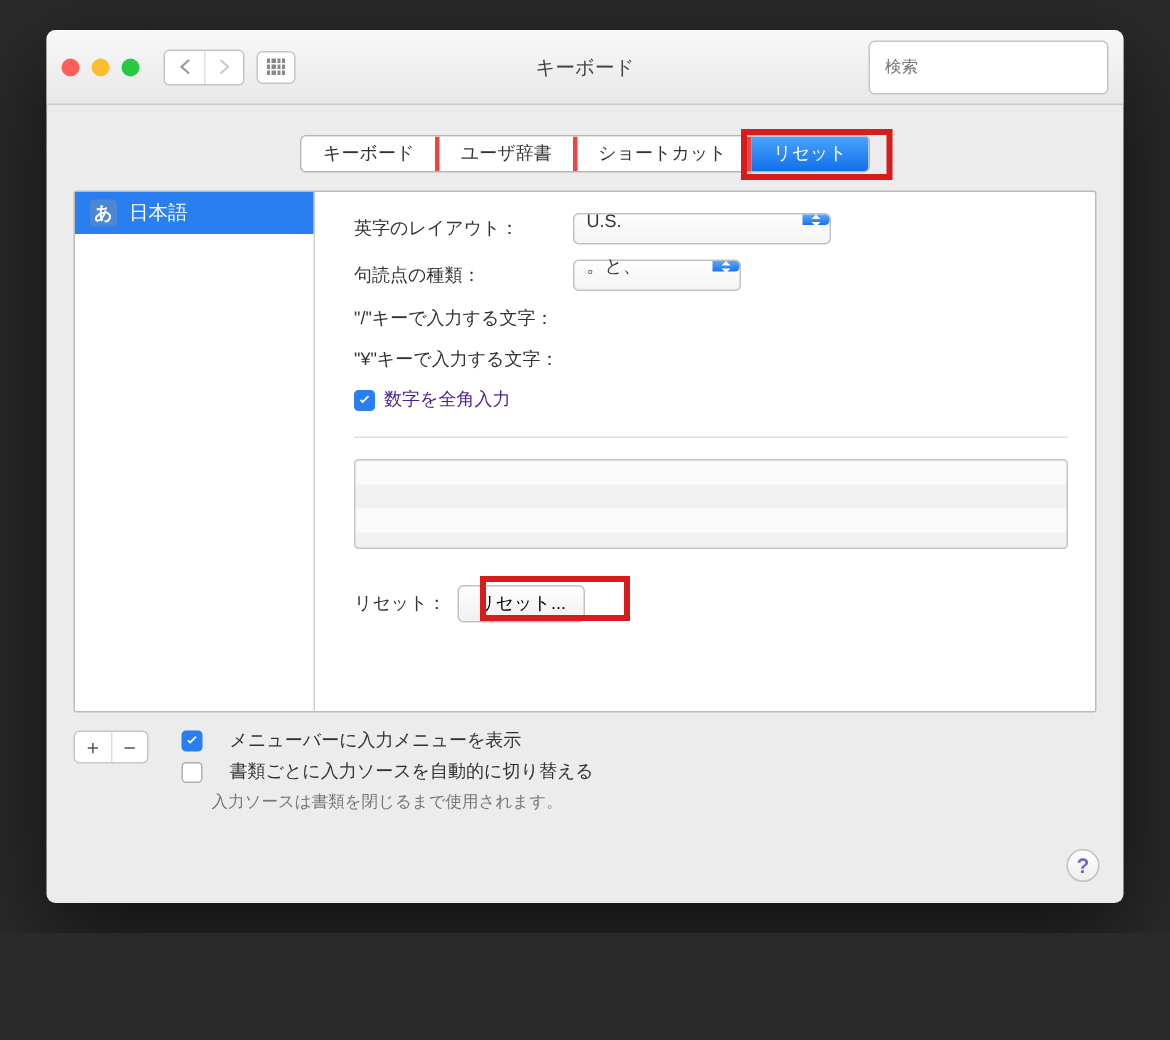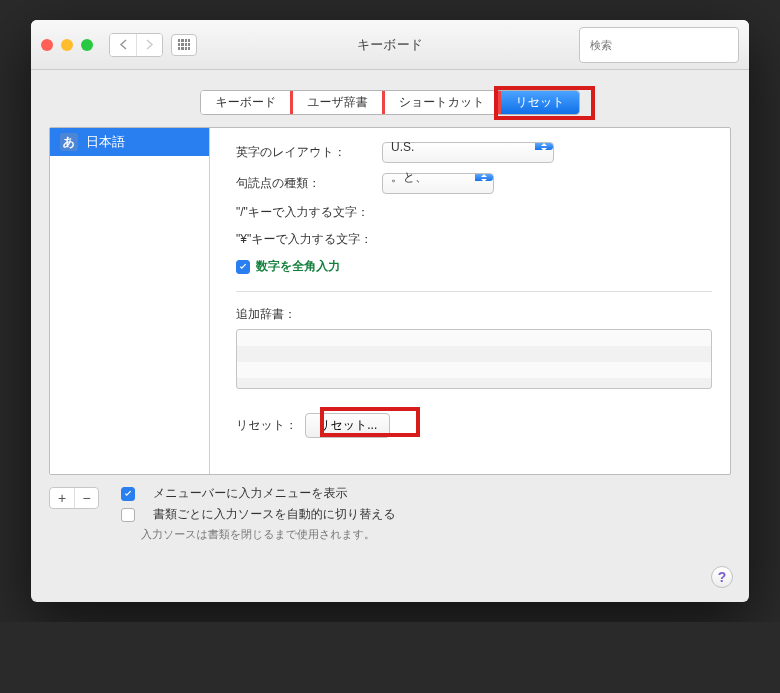--- a/index.html
+++ b/index.html
@@ -32,21 +32,21 @@
 .list-item { display:flex; align-items:center; gap:8px; padding:5px 10px; background:#2a7ff0; color:#fff; font-size:13px;}
 .list-icon{width:18px;height:18px;background:#4e86d6;border-radius:3px;display:flex;align-items:center;justify-content:center;font-size:12px;color:#fff;font-weight:bold;}
 .details { flex:1; padding:14px 18px 10px 26px; position:relative; overflow:hidden;}
 .form-row { display:flex; align-items:center; margin-bottom:10px; font-size:12px; color:#333;}
 .label { width:146px; text-align:left;}
 .select { position:relative; display:flex; align-items:center; justify-content:space-between; height:21px; border:1px solid #c1c1c1; border-radius:4px; background:linear-gradient(#fefefe,#f4f4f4); padding:0 0 12px 8px; font-size:12px; cursor:pointer; }
 .select-cap{width:18px; height:100%; background:linear-gradient(#5aa8ff,#1a72e8); border-radius:0 3px 3px 0; display:flex; flex-direction:column; align-items:center; justify-content:center;}
 .select-cap::before,.select-cap::after{content:"";width:0;height:0;border-left:3px solid transparent;border-right:3px solid transparent;}
 .select-cap::before{border-bottom:3px solid #fff;margin-bottom:1px;}
 .select-cap::after{border-top:3px solid #fff;margin-top:1px;}
-.check-row { display:flex; align-items:center; gap:6px; font-size:12px; color:#15803d; margin-top:4px; margin-bottom:16px;font-weight:bold;}
+.check-row { display:flex; align-items:center; gap:6px; font-size:12px; color:#4c1d95; margin-top:4px; margin-bottom:16px;}
 .check{width:14px;height:14px;border:1px solid #b0b0b0;border-radius:3px;background:#fff;display:inline-flex;align-items:center;justify-content:center;}
 .check.on{background:#2a7ff0;border-color:#2a7ff0;}
 .check.on svg{width:10px;height:10px;fill:#fff;}
 .divider{height:1px;background:#dedede;margin:0 0 14px;}
 .textbox{height:60px;border:1px solid #c4c4c4;border-radius:3px;width:100%;background:#fdfdfd;margin-bottom:24px;background-image:linear-gradient(#fafafa 50%,#f1f1f1 50%);background-size:100% 32px;}
 .reset-row{display:flex;align-items:center;gap:8px;font-size:12px;color:#333;position:relative;}
 .btn{border:1px solid #c1c1c1;border-radius:4px;background:linear-gradient(#fefefe,#f0f0f0);padding:3px 12px;font-size:12px;cursor:pointer;}
 .hl-reset{left:84px; top:-6px; width:100px; height:30px;}
 .add-remove{display:flex;border:1px solid #c7c7c7;border-radius:4px;overflow:hidden;background:#fff;margin-top:6px;width:fit-content;}
 .ar-btn{width:24px;height:20px;display:flex;align-items:center;justify-content:center;font-size:14px;color:#555;cursor:pointer;}
@@ -146,23 +146,20 @@
         </div>
         <div class="check-row">
           <span class="check on">
               <svg viewBox="0 0 16 16">
                 <path d="M3 8l3 3 7-7-1.4-1.4L6 8.2 4.4 6.6z"></path>
               </svg>
             </span>
           <span>数字を全角入力</span>
         </div>
         <div class="divider"></div>
-        <div class="form-row" style="margin-bottom:6px">
-            <span class="label">追加辞書：</span>
-          </div>
         <div class="textbox"></div>
         <div class="reset-row">
           <span>リセット：</span>
           <button class="btn">リセット...</button>
           <div class="highlight-box hl-reset"></div>
         </div>
       </div>
     </div>
 
     <div class="footer-row">

